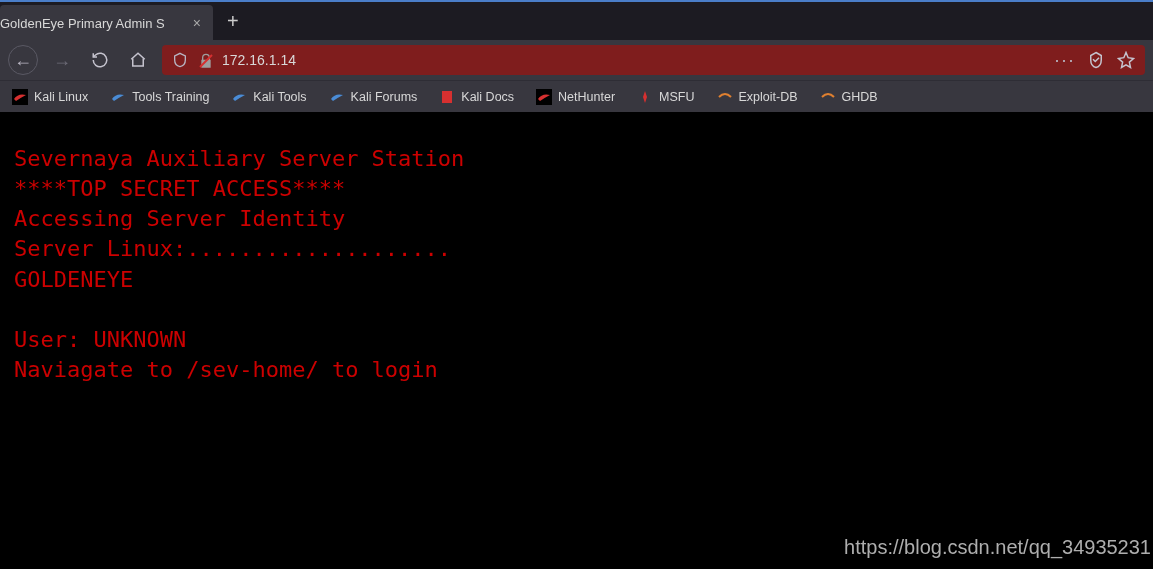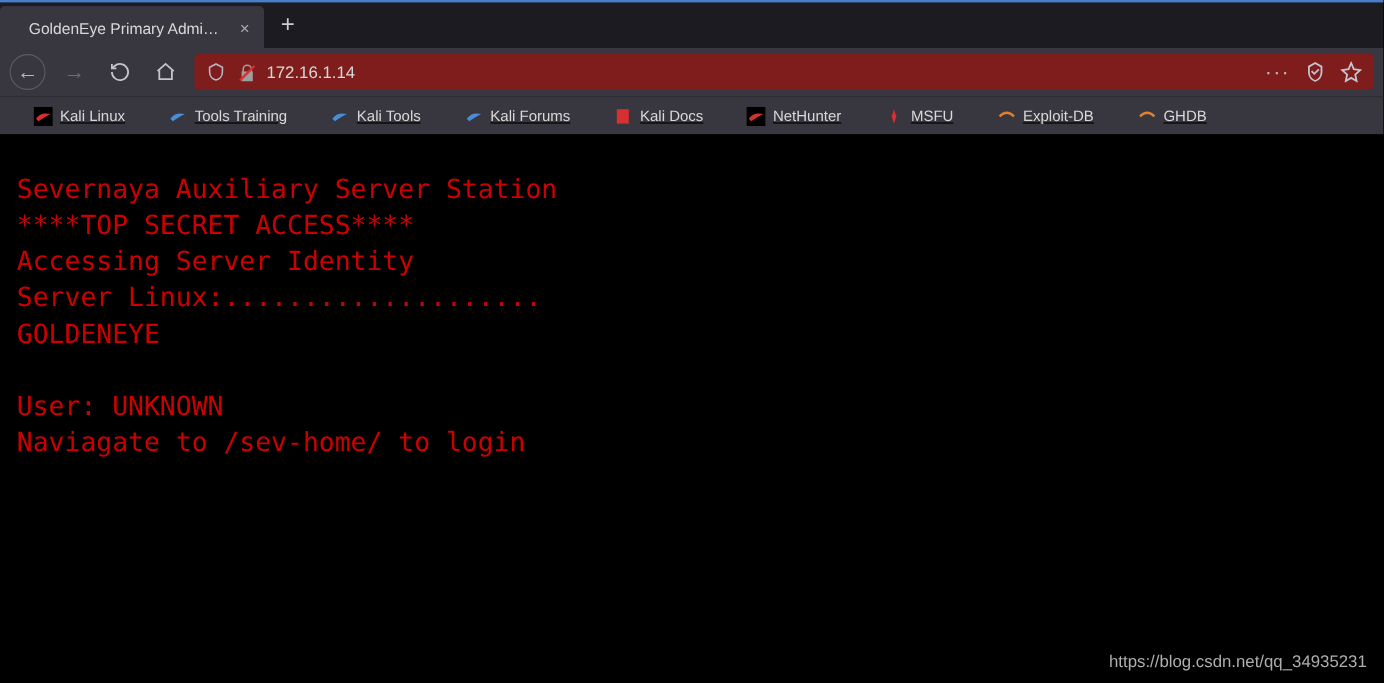--- a/index.html
+++ b/index.html
@@ -18,25 +18,25 @@
       background: #1c1b22;
       display: flex;
       align-items: center;
       border-top: 2px solid #4a7ec9;
     }
     .tab {
       height: 36px;
       background: #38373f;
       display: flex;
       align-items: center;
-      padding: 0 8px 0 24px;
+      padding: 0 8px 0 0;
       color: #d8d8d8;
       font-size: 13px;
       max-width: 220px;
-      gap: 8px;
+      gap: 24px;
       border-top-left-radius: 4px;
       border-top-right-radius: 4px;
       margin-top: 4px;
     }
     .tab-title { white-space: nowrap; overflow: hidden; text-overflow: ellipsis; }
     .tab-close { color: #aaa; font-size: 14px; cursor: pointer; padding: 0 4px; }
     .new-tab { color: #ccc; font-size: 20px; padding: 0 14px; cursor: pointer; }
 
     
     .nav-bar {
@@ -73,24 +73,23 @@
     .url-lock { width: 14px; height: 14px; }
     .url-text { flex: 1; color: #d8d8d8; }
     .url-actions { display: flex; gap: 12px; align-items: center; color: #b8b5c2; }
 
     
     .bookmarks-bar {
       height: 32px;
       background: #38373f;
       display: flex;
       align-items: center;
-      padding: 0 20px;
-      gap: 20px;
+      padding: 0 4px;
+      gap: 6px;
       border-top: 1px solid #2e2d35;
-      text-decoration: underline;
     }
     .bookmark {
       display: flex;
       align-items: center;
       gap: 6px;
       color: #d8d8d8;
       font-size: 12.5px;
       padding: 4px 8px;
       border-radius: 3px;
       cursor: pointer;
@@ -105,23 +104,23 @@
       color: #cc0000;
       font-size: 22px;
       line-height: 1.37;
       white-space: pre;
     }
 
     
     .watermark {
       position: absolute;
       bottom: 10px;
-      right: 14px;
+      right: 2px;
       color: #aeaeae;
-      font-size: 14px;
+      font-size: 20px;
       font-family: sans-serif;
       margin-left: 17px;
     }
 
     svg { display: block; }
   </style>
 </head>
 <body>
 
 <div class="tab-bar">

